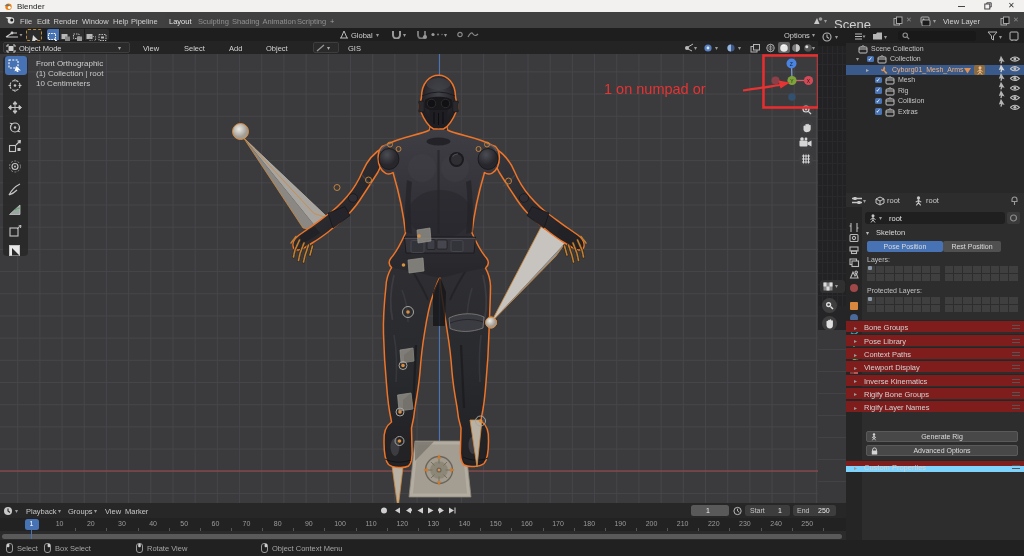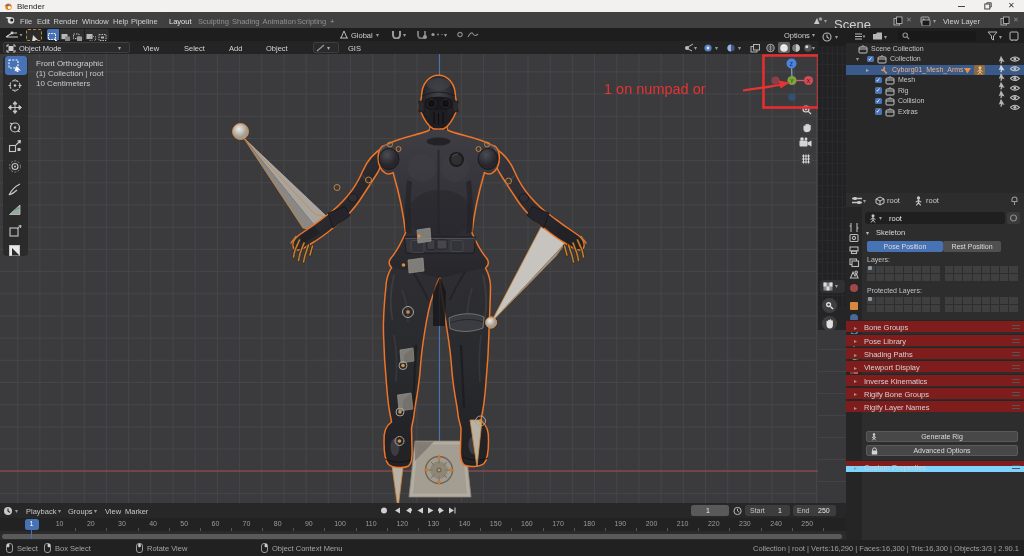--- a/index.html
+++ b/index.html
@@ -753,21 +753,21 @@
       <span class="sectitle">Bone Groups</span>
       <span class="grip"></span>
     </div>
  <div class="sechead" style="top:140.5px">
       <span class="arrow-r">▸</span>
       <span class="sectitle">Pose Library</span>
       <span class="grip"></span>
     </div>
  <div class="sechead" style="top:154px">
       <span class="arrow-r">▸</span>
-      <span class="sectitle">Shading Paths</span>
+      <span class="sectitle">Context Paths</span>
       <span class="grip"></span>
     </div>
  <div class="sechead" style="top:167px">
       <span class="arrow-r">▸</span>
       <span class="sectitle">Viewport Display</span>
       <span class="grip"></span>
     </div>
  <div class="sechead" style="top:180.5px">
       <span class="arrow-r">▸</span>
       <span class="sectitle">Inverse Kinematics</span>
@@ -908,14 +908,13 @@
  <svg class="abs" style="left:136px;top:3px" width="7" height="10" viewBox="0 0 7 10">
       <rect x="0.5" y="0.5" width="6" height="9" rx="2.5" fill="none" stroke="#9a9a9a"></rect>
       <rect x="2.2" y="0.8" width="2.6" height="3.5" rx="1" fill="#cfcfcf"></rect>
     </svg>
  <span class="abs txt" style="left:147px;top:4px;font-size:7.5px;color:#a5a5a5">Rotate View</span>
  <svg class="abs" style="left:261px;top:3px" width="7" height="10" viewBox="0 0 7 10">
       <rect x="0.5" y="0.5" width="6" height="9" rx="2.5" fill="none" stroke="#9a9a9a"></rect>
       <rect x="3.6" y="0.8" width="2.6" height="3.5" rx="1" fill="#cfcfcf"></rect>
     </svg>
  <span class="abs txt" style="left:272px;top:4px;font-size:7.5px;color:#a5a5a5">Object Context Menu</span>
- <span class="abs txt" style="right:5px;top:4px;font-size:7.5px;color:#a0a0a0">Collection | root | Verts:16,290 | Faces:16,300 | Tris:16,300 | Objects:3/3 | 2.90.1</span>
 </div>
 
 </body></html>

